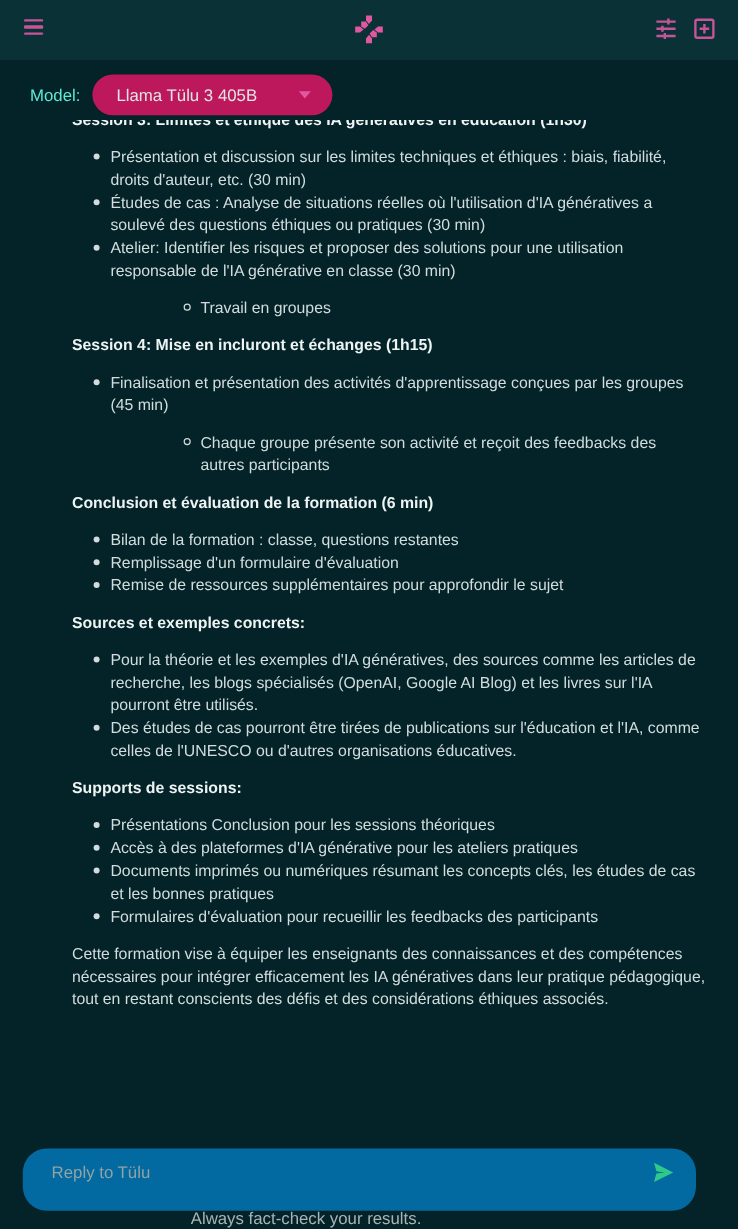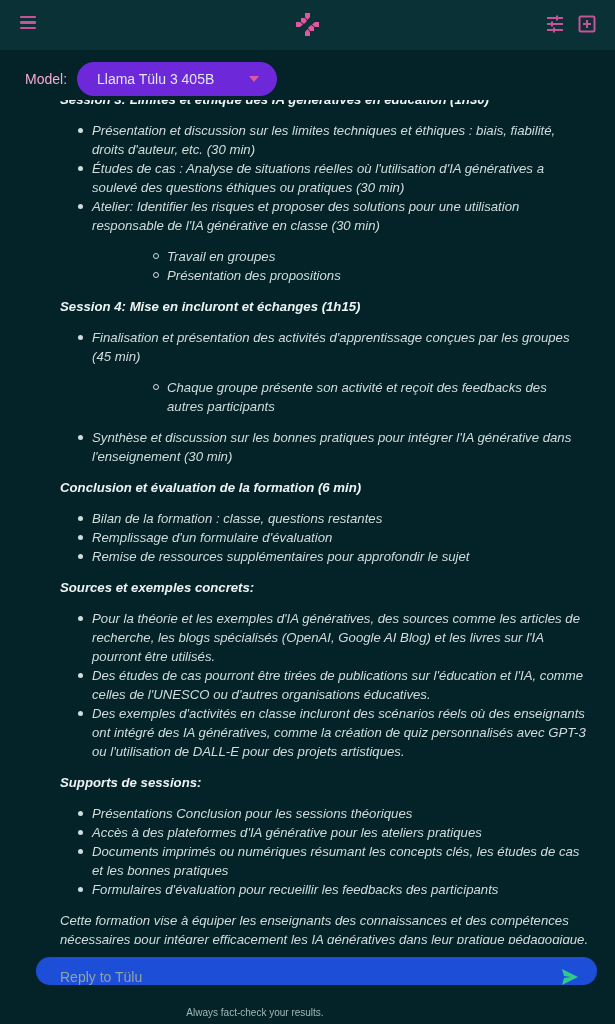--- a/index.html
+++ b/index.html
@@ -7,43 +7,43 @@
   body { font-family: "Liberation Sans", sans-serif; color: #dfe6e6; position: relative; }
 
   .topbar { position: absolute; top: 0; left: 0; width: 615px; height: 50px; background: #0a3136; }
   .topbar .menu-btn { position: absolute; left: 20px; top: 16px; width: 16px; height: 14px; cursor: pointer; }
   .menu-btn span { display: block; height: 2.4px; background: #c7539a; margin-bottom: 3px; border-radius: 1px; }
   .logo { position: absolute; left: 295px; top: 12px; width: 25px; height: 25px; }
   .tune-btn { position: absolute; left: 546px; top: 15px; width: 18px; height: 18px; cursor: pointer; }
   .newchat-btn { position: absolute; left: 578px; top: 15px; width: 18px; height: 18px; cursor: pointer; }
 
   .modelbar { position: absolute; top: 50px; left: 0; width: 615px; height: 50px; background: #032328; }
-  .model-label { position: absolute; left: 25px; top: 71px; font-size: 14px; color: #f9a8d4; }
-  .model-select { position: absolute; left: 77px; top: 62px; width: 200px; height: 34px; border-radius: 17px; background: #6d28d9; cursor: pointer; }
+  .model-label { position: absolute; left: 25px; top: 71px; font-size: 14px; color: #5eead4; }
+  .model-select { position: absolute; left: 77px; top: 62px; width: 200px; height: 34px; border-radius: 17px; background: #be185d; cursor: pointer; }
   .model-select .val { position: absolute; left: 20px; top: 9px; font-size: 14px; color: #dfe6e6; }
   .model-select .caret { position: absolute; left: 172px; top: 14px; width: 0; height: 0; border-left: 5px solid transparent; border-right: 5px solid transparent; border-top: 6px solid #e0589f; }
 
-  .chat { position: absolute; top: 96px; left: 0; width: 615px; height: 848px; overflow: hidden; font-style: italic; }
+  .chat { position: absolute; top: 96px; left: 0; width: 615px; height: 848px; overflow: hidden; }
   .content { position: absolute; left: 60px; top: -6px; width: 530px; font-size: 13.2px; line-height: 19px; color: #d2dcdc; }
   .content h4 { font-weight: bold; color: #eef3f3; font-size: 13.2px; margin: 12px 0 12px 0; }
   .content h4.cut { margin-top: 0; }
   .content ul { list-style: none; margin: 0 0 12px 0; }
   .content li { position: relative; padding-left: 32px; }
   .content li::before { content: ""; position: absolute; left: 18px; top: 7px; width: 5px; height: 5px; border-radius: 50%; background: #d2dcdc; }
   .content ul.sub li { padding-left: 63px; }
   .content ul.sub li::before { left: 49px; top: 6px; width: 4px; height: 4px; background: transparent; border: 1.2px solid #d2dcdc; }
   .content ul.sub { margin: 12px; }
   .content p { margin-top: 4px; }
 
   .composer-bg { position: absolute; top: 944px; left: 0; width: 615px; height: 80px; background: #032328; }
-  .composer { position: absolute; left: 36px; top: 957px; width: 561px; height: 28px; border-radius: 20px; background: #1d4ed8; }
+  .composer { position: absolute; left: 19px; top: 957px; width: 561px; height: 52px; border-radius: 20px; background: #0369a1; }
   .composer input { position: absolute; left: 24px; top: 8px; width: 480px; height: 24px; background: transparent; border: none; outline: none; font-family: "Liberation Sans", sans-serif; font-size: 14px; color: #dfe6e6; }
   .composer input::placeholder { color: #8fa3a4; }
   .send-btn { position: absolute; left: 525px; top: 11px; width: 18px; height: 18px; cursor: pointer; }
-  .disclaimer { position: absolute; top: 1007px; left: 0; width: 510px; text-align: center; font-size: 10px; color: #a7b5b6; }
+  .disclaimer { position: absolute; top: 1007px; left: 0; width: 510px; text-align: center; font-size: 14px; color: #a7b5b6; }
 </style>
 </head>
 <body>
 
 <div class="topbar">
   <div class="menu-btn">
     <div>
         <span></span>
         <span></span>
         <span></span>
@@ -78,47 +78,44 @@
 
 <div class="chat">
   <div class="content">
     <h4 class="cut">Session 3: Limites et éthique des IA génératives en éducation (1h30)</h4>
     <ul>
       <li>Présentation et discussion sur les limites techniques et éthiques : biais, fiabilité, droits d'auteur, etc. (30 min)</li>
       <li>Études de cas : Analyse de situations réelles où l'utilisation d'IA génératives a soulevé des questions éthiques ou pratiques (30 min)</li>
       <li><span>Atelier: Identifier les risques et proposer des solutions pour une utilisation responsable de l'IA générative en classe (30 min)</span>
         <ul class="sub">
           <li>Travail en groupes</li>
-          <li>Présentation des propositions</li>
         </ul>
       </li>
     </ul>
 
     <h4>Session 4: Mise en incluront et échanges (1h15)</h4>
     <ul>
       <li><span>Finalisation et présentation des activités d'apprentissage conçues par les groupes (45 min)</span>
         <ul class="sub">
           <li>Chaque groupe présente son activité et reçoit des feedbacks des autres participants</li>
         </ul>
       </li>
-      <li>Synthèse et discussion sur les bonnes pratiques pour intégrer l'IA générative dans l'enseignement (30 min)</li>
     </ul>
 
     <h4>Conclusion et évaluation de la formation (6 min)</h4>
     <ul>
       <li>Bilan de la formation : classe, questions restantes</li>
       <li>Remplissage d'un formulaire d'évaluation</li>
       <li>Remise de ressources supplémentaires pour approfondir le sujet</li>
     </ul>
 
     <h4>Sources et exemples concrets:</h4>
     <ul>
       <li>Pour la théorie et les exemples d'IA génératives, des sources comme les articles de recherche, les blogs spécialisés (OpenAI, Google AI Blog) et les livres sur l'IA pourront être utilisés.</li>
       <li>Des études de cas pourront être tirées de publications sur l'éducation et l'IA, comme celles de l'UNESCO ou d'autres organisations éducatives.</li>
-      <li>Des exemples d'activités en classe incluront des scénarios réels où des enseignants ont intégré des IA génératives, comme la création de quiz personnalisés avec GPT-3 ou l'utilisation de DALL-E pour des projets artistiques.</li>
     </ul>
 
     <h4>Supports de sessions:</h4>
     <ul>
       <li>Présentations Conclusion pour les sessions théoriques</li>
       <li>Accès à des plateformes d'IA générative pour les ateliers pratiques</li>
       <li>Documents imprimés ou numériques résumant les concepts clés, les études de cas et les bonnes pratiques</li>
       <li>Formulaires d'évaluation pour recueillir les feedbacks des participants</li>
     </ul>
 

